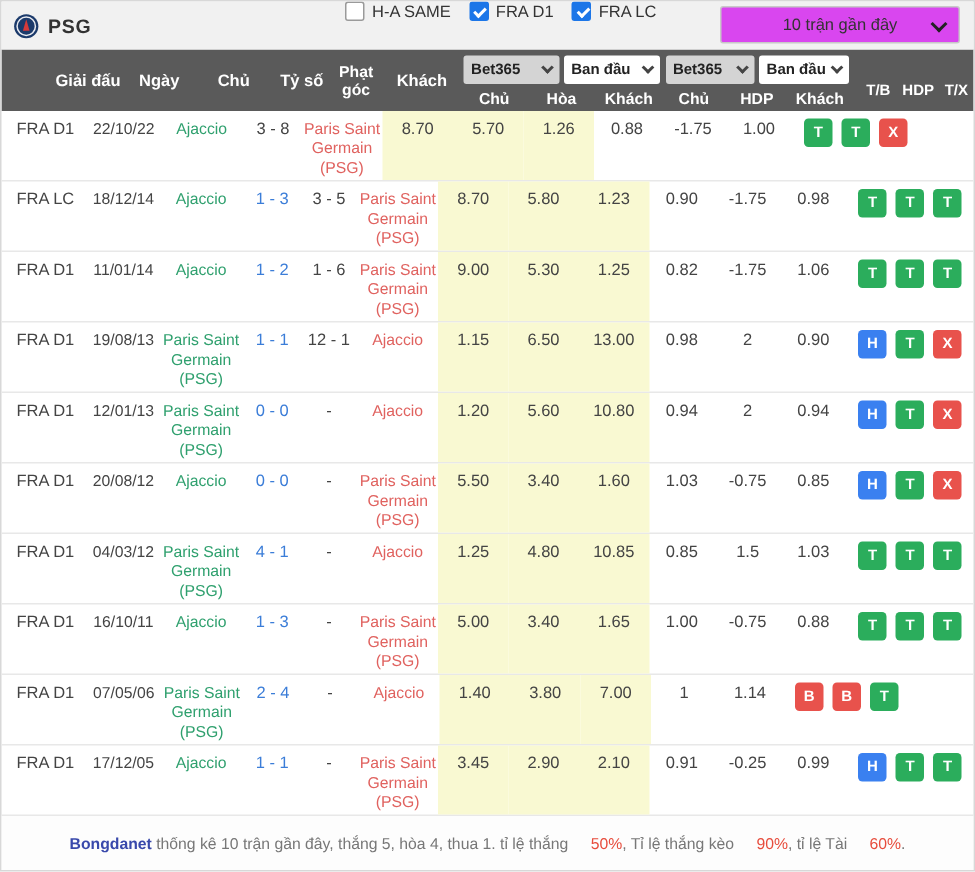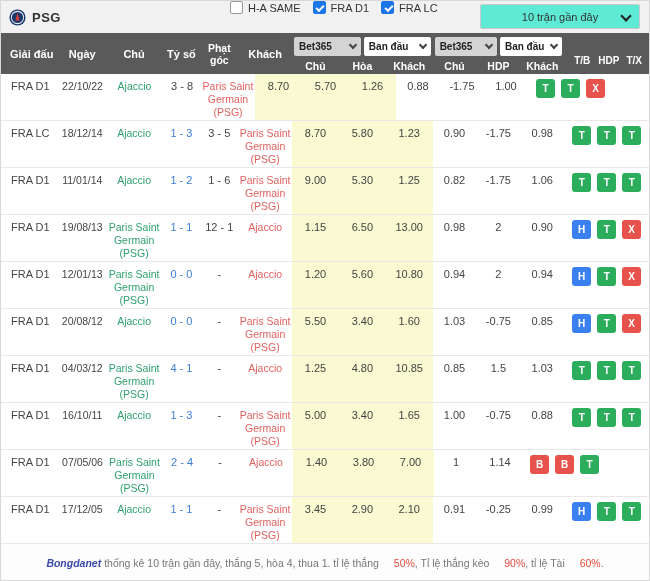--- a/index.html
+++ b/index.html
@@ -7,27 +7,27 @@
   .wrap { width:650px; height:581px; border:1px solid #d8d8d8; background:#fff; position:relative; overflow:hidden; }
 
   
   .topbar { height:30px; background:#f1f1f1; display:flex; align-items:center; padding:16px 8px; position:relative; }
   .team-title { font-size:13px; font-weight:bold; color:#333; margin-left:6px; letter-spacing:.5px; }
   .chk-group { position:absolute; left:229px; top:0; height:30px; display:flex; align-items:flex-start; gap:12px; }
   .chk { display:flex; align-items:center; gap:5px; cursor:pointer; font-size:11px; color:#333; }
   .chk input { appearance:none; -webkit-appearance:none; width:13px; height:13px; border:1px solid #9a9a9a; border-radius:2px; background:#fff; position:relative; cursor:pointer; }
   .chk input:checked { background:#1c76e8; border-color:#1c76e8; }
   .chk input:checked::after { content:""; position:absolute; left:2.5px; top:3px; width:6px; height:3px; border-left:2px solid #fff; border-bottom:2px solid #fff; transform:rotate(-45deg); }
-  .range-select { position:absolute; right:9px; top:3px; width:160px; height:25px; background:#5eead4; border:1px solid #c8c8c8; border-radius:2px; display:flex; align-items:center; justify-content:center; font-size:11px; color:#333; cursor:pointer;text-align:right; }
+  .range-select { position:absolute; right:9px; top:3px; width:160px; height:25px; background:#d946ef; border:1px solid #c8c8c8; border-radius:2px; display:flex; align-items:center; justify-content:center; font-size:11px; color:#333; cursor:pointer;text-align:right; }
   .range-select .chev-big { position:absolute; right:9px; top:7px; width:8px; height:8px; border-right:2px solid #222; border-bottom:2px solid #222; transform:rotate(45deg); }
 
   
   .thead { height:41px; background:#5a5a5a; color:#fff; display:flex; font-weight:bold; font-size:11px; }
   .hc { display:flex; align-items:center; justify-content:center; height:100%; text-align:center; }
-  .hc.league { width:58px; justify-content:flex-start; padding-left:9px; }
+  .hc.league { width:58px; justify-content:flex-start; padding-left:9px;margin-left:27px; }
   .hc.date { width:47px; } .hc.home { width:57px; } .hc.score { width:38px; }
   .hc.corner { width:38px; font-size:10.5px; } .hc.away { width:54px; }
   .h-odds { display:flex; flex-direction:column; }
   .h-odds.o1 { width:141px; } .h-odds.o2 { width:132px; }
   .sel-row { display:flex; gap:3px; padding:4px 2px 0 2px; }
   .hsel { flex:1; height:19px; border-radius:2px; font-size:10px; font-weight:bold; color:#222; display:flex; align-items:center; justify-content:space-between; padding:0 5px; cursor:pointer; }
   .hsel.gray { background:#d4d4d4; } .hsel.white { background:#fff; }
   .chev { width:6px; height:6px; border-right:2px solid #444; border-bottom:2px solid #444; transform:rotate(45deg); margin-top:-3px; flex-shrink:0; }
   .sub-row { display:flex; padding-top:4px; }
   .sub-row span { flex:1; text-align:center; font-size:10.5px; }
@@ -45,21 +45,21 @@
   .team.away-t { color:#e0625f; }
   .score-link { color:#3b7dd8; cursor:pointer; text-decoration:none; }
   .c.y { width:47px; background:#f9f9d2; }
   .c.h { width:44px; }
   .c.badges { width:85px; display:flex; gap:6px; padding:5px 0 0 8px; align-items:flex-start; }
   .badge { width:19px; height:19px; border-radius:3px; color:#fff; font-weight:bold; font-size:10px; display:flex; align-items:center; justify-content:center; flex-shrink:0; }
   .b-T { background:#2bad5c; } .b-H { background:#3a80f0; } .b-X, .b-B { background:#e8524c; }
 
   
   .footer { height:38px; display:flex; align-items:center; justify-content:center; font-size:10.5px; color:#777; background:#fdfdfd; white-space:pre-wrap; }
-  .f-brand { color:#3949ab; font-weight:bold;font-style:italic; }
+  .f-brand { color:#3949ab; font-weight:bold; }
   .f-red { color:#e74c3c;margin-left:12px; }
 </style>
 </head>
 <body>
 
 <div class="wrap">
 
   <div class="topbar">
     <span style="display:flex;">
       <svg width="17" height="17" viewBox="0 0 20 20">

